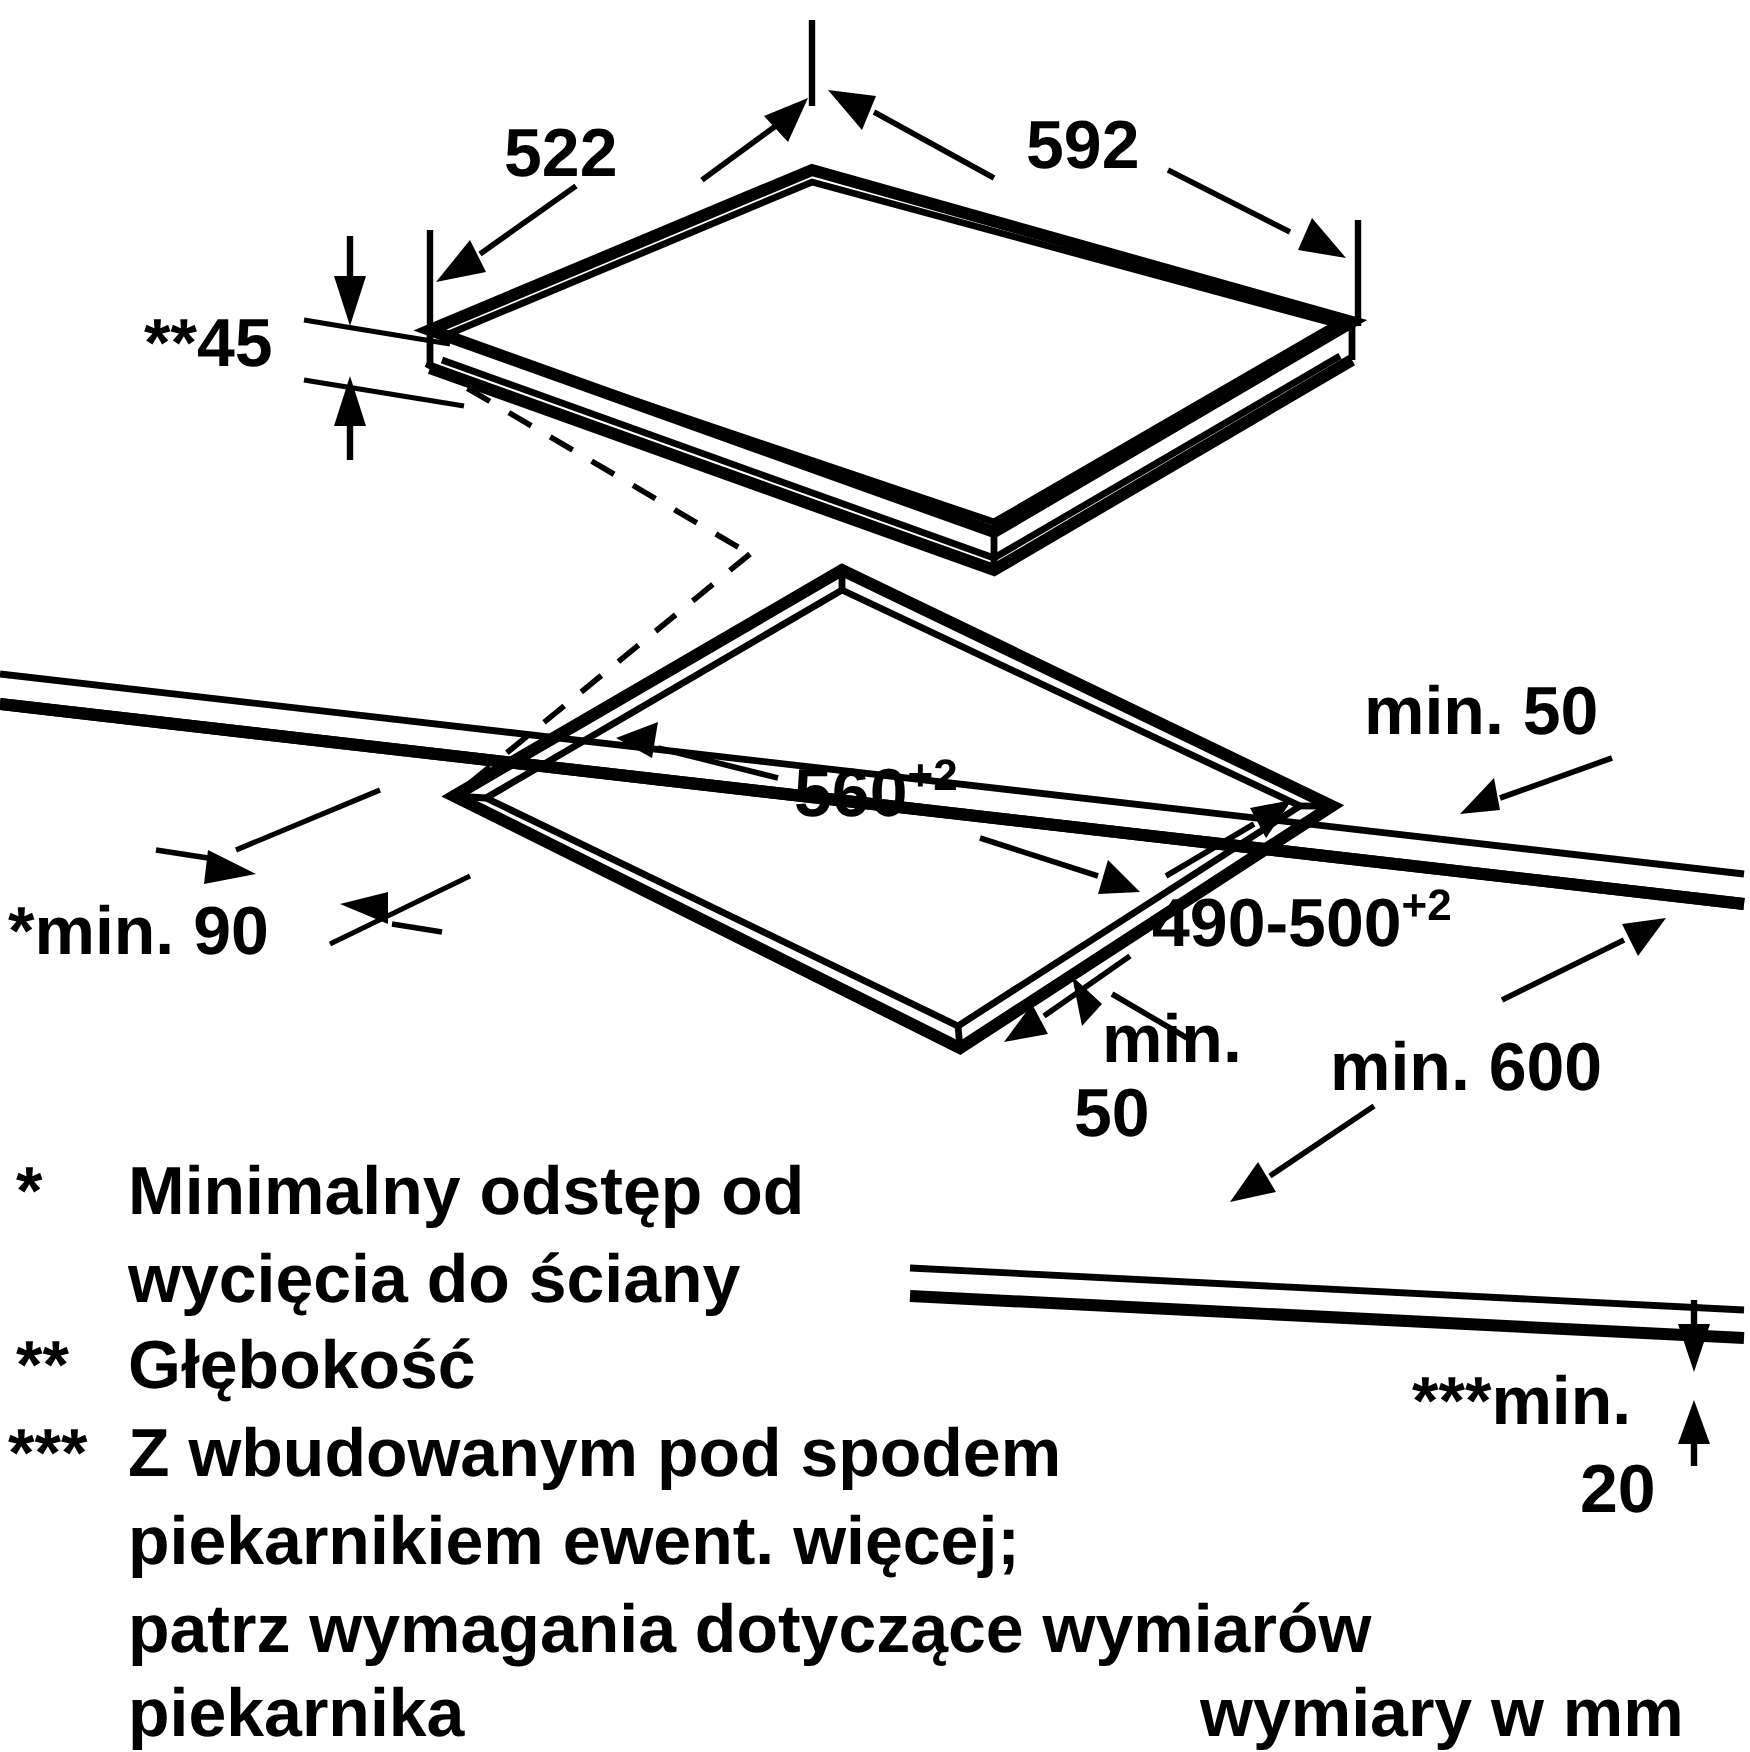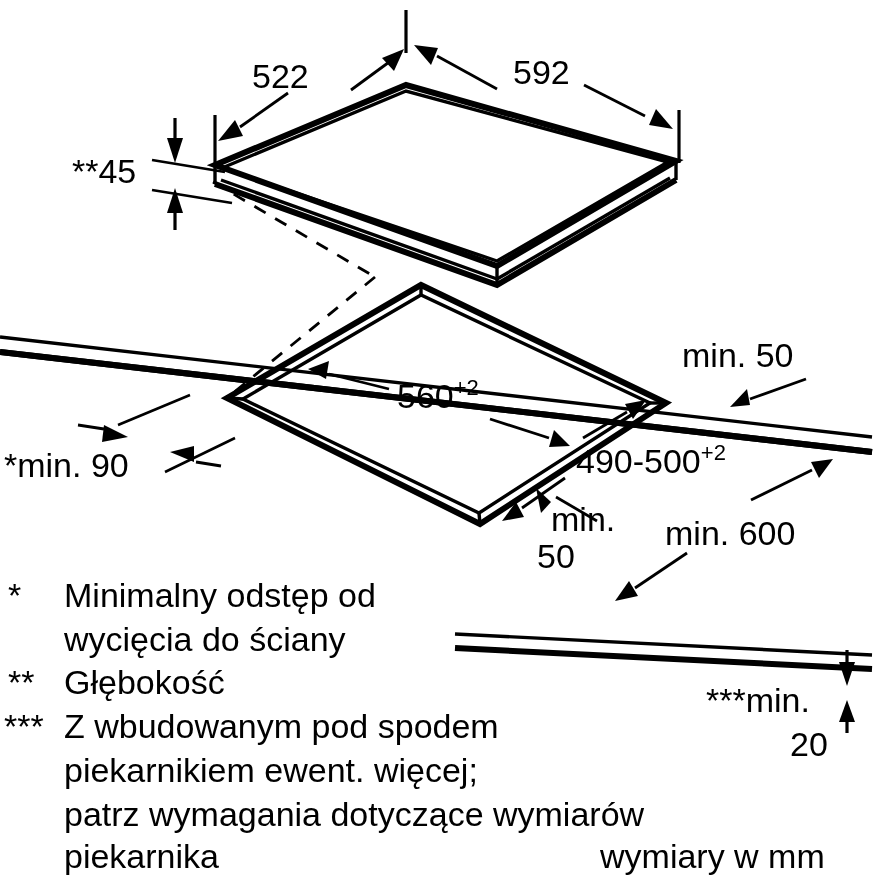--- a/index.html
+++ b/index.html
@@ -12,20 +12,21 @@
     height: 876px;
     font-family: "Liberation Sans", sans-serif;
     color: #000000;
     overflow: hidden;
     position: relative;
   }
   #stage {
     position: relative;
     width: 875px;
     height: 828px;
+    font-weight: bold;
   }
   svg#drawing {
     position: absolute;
     left: 0;
     top: 0;
     width: 875px;
     height: 876px;
   }
   .dim-text {
     font-family: "Liberation Sans", sans-serif;

